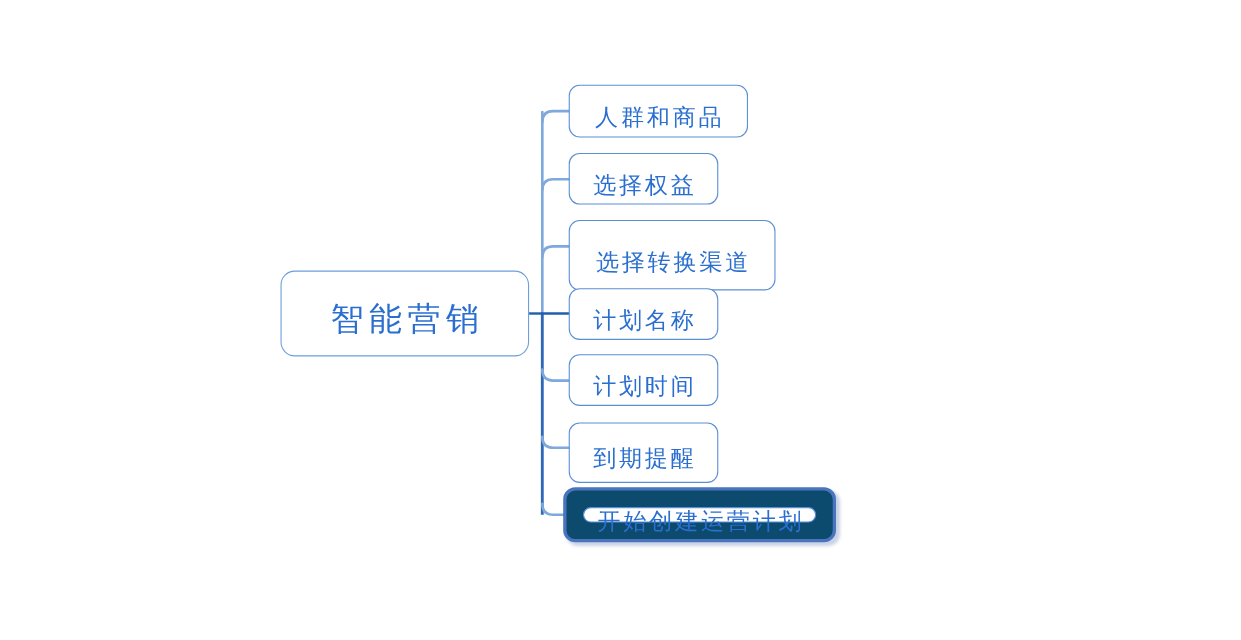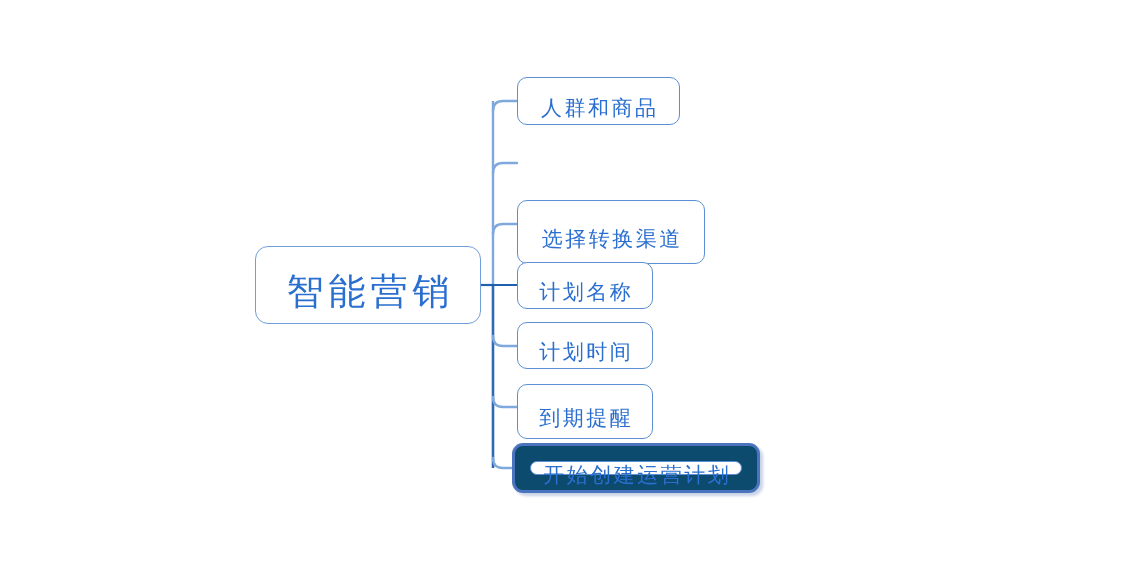--- a/index.html
+++ b/index.html
@@ -52,21 +52,21 @@
   
   .node-root {
     left: 255px;
     top: 246px;
     width: 226px;
     height: 78px;
     border: 1.6px solid #6f9fdb;
     border-radius: 13px;
   }
   .node-root .node-label {
-    font-size: 37px;
+    font-size: 30px;
     letter-spacing: 5px;
     text-indent: 5px;
   }
 
   
   .node-child {
     border: 1.5px solid #5b8fd4;
     border-radius: 10px;
   }
   .node-child .node-label {
@@ -133,20 +133,23 @@
   </svg>
 
   <div class="node node-root">
     <span class="node-label">智能营销</span>
   </div>
 
   <div class="node node-child" style="left:517px; top:77px; width:163px; height:48px;">
     <span class="node-label">人群和商品</span>
   </div>
 
+  <div class="node node-child" style="left:517px; top:139px; width:136px; height:47px;">
+    <span class="node-label">选择权益</span>
+  </div>
 
   <div class="node node-child" style="left:517px; top:200px; width:188px; height:64px;">
     <span class="node-label">选择转换渠道</span>
   </div>
 
   <div class="node node-child" style="left:517px; top:322px; width:136px; height:47px;">
     <span class="node-label">计划时间</span>
   </div>
 
   <div class="node node-child" style="left:517px; top:262px; width:136px; height:47px;">

